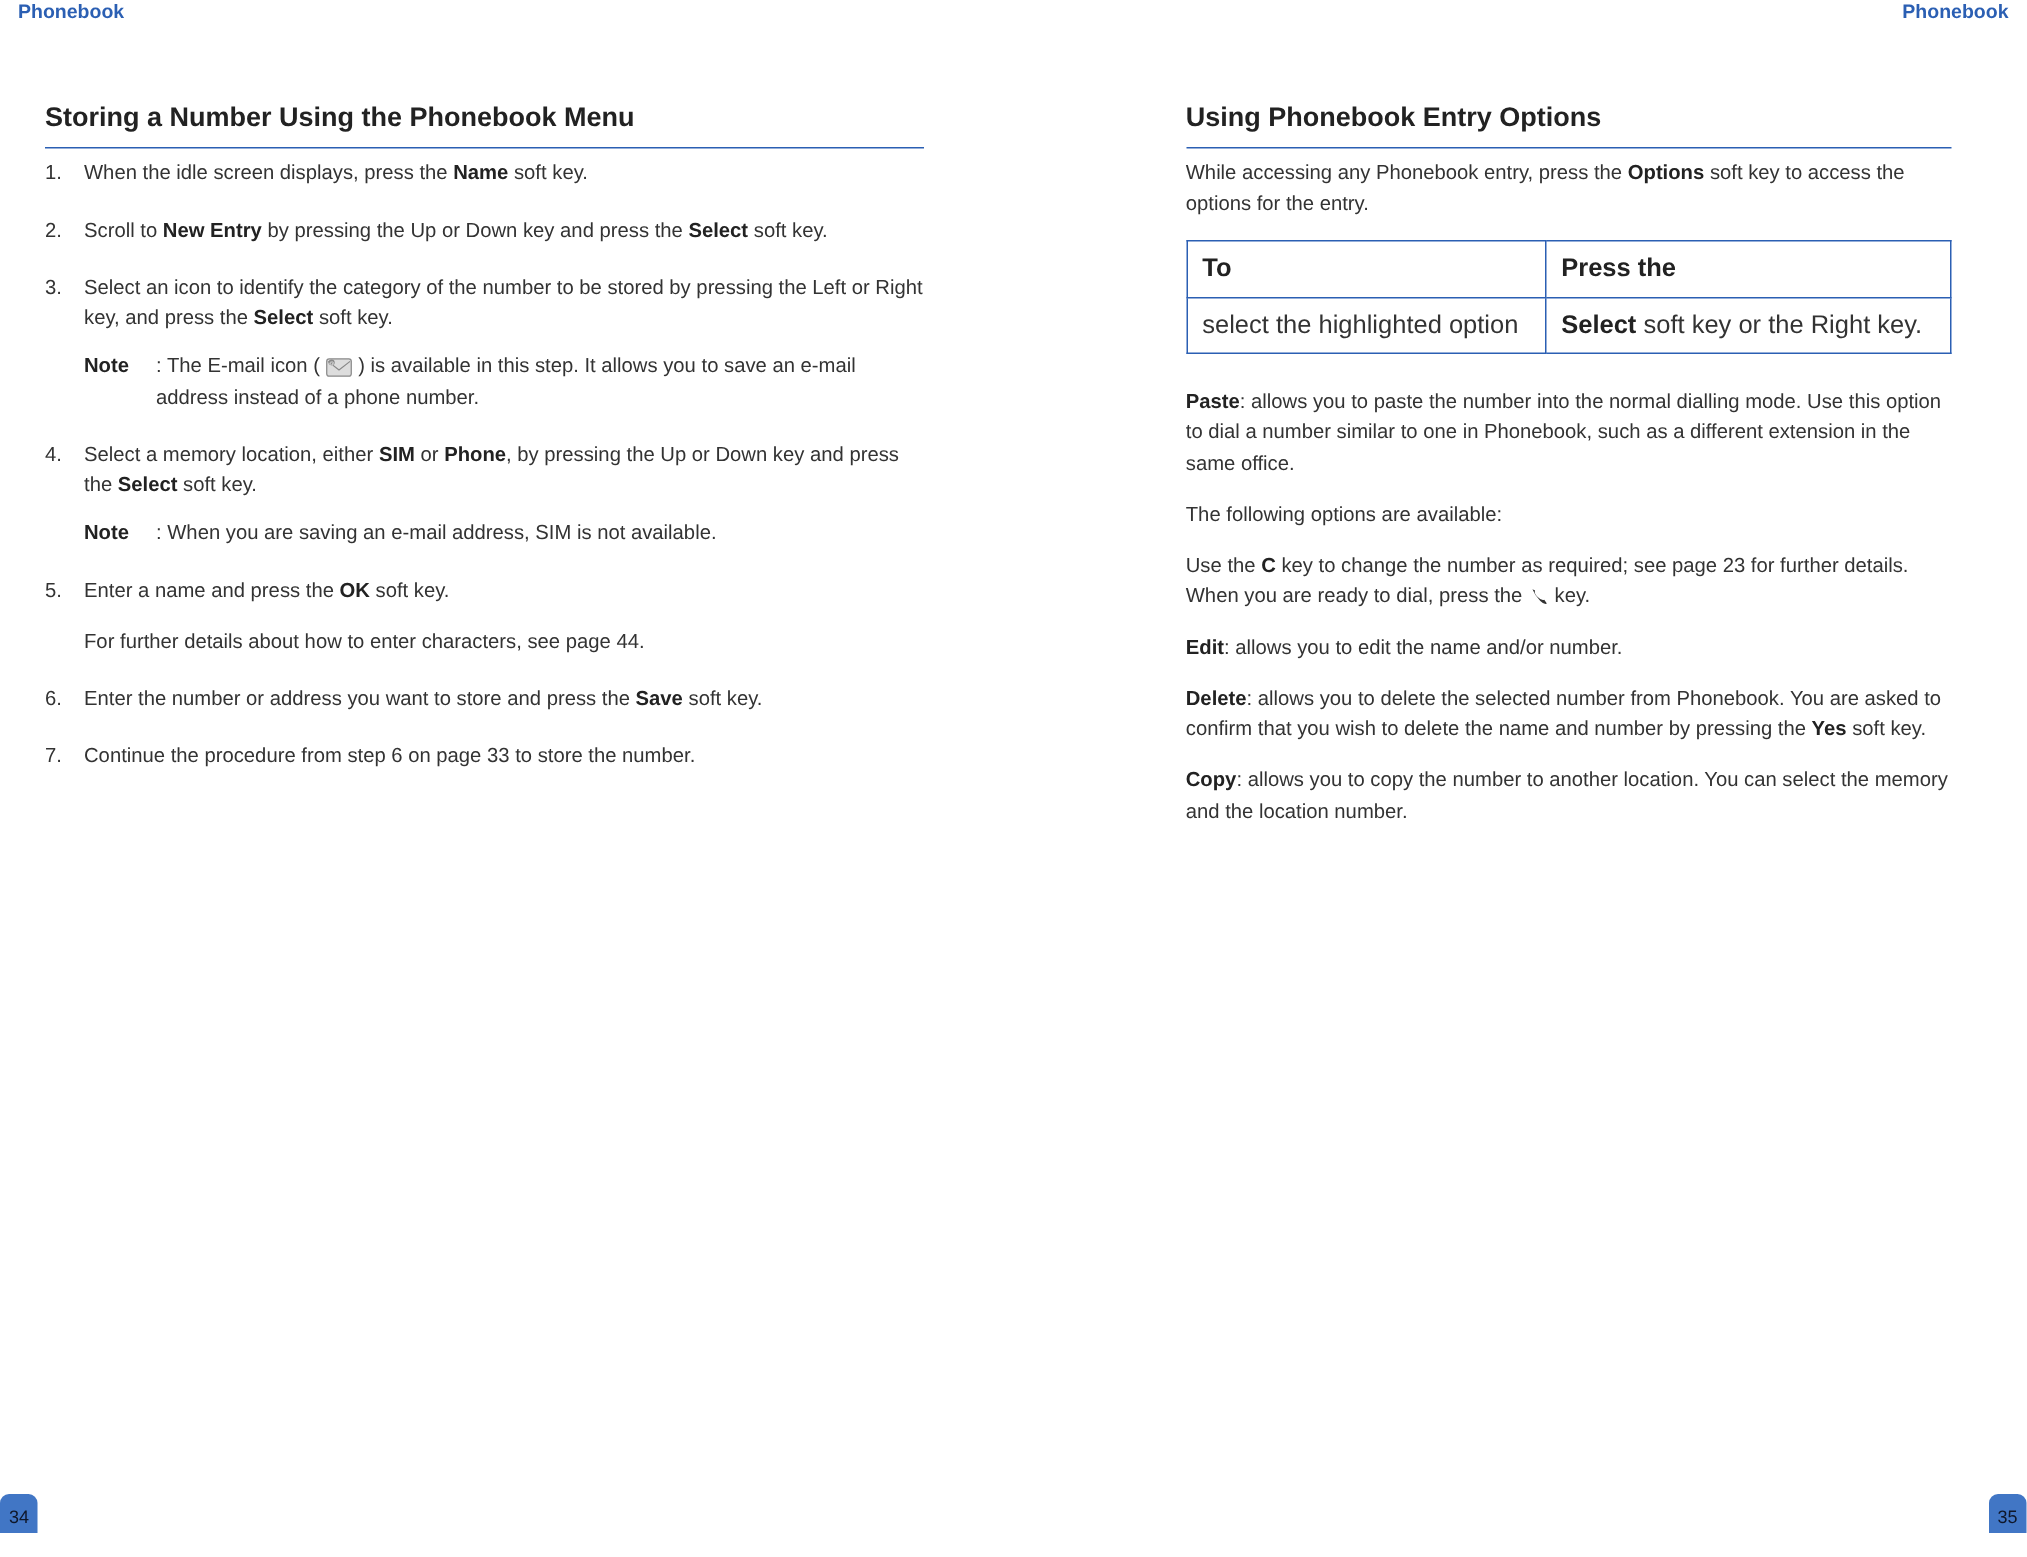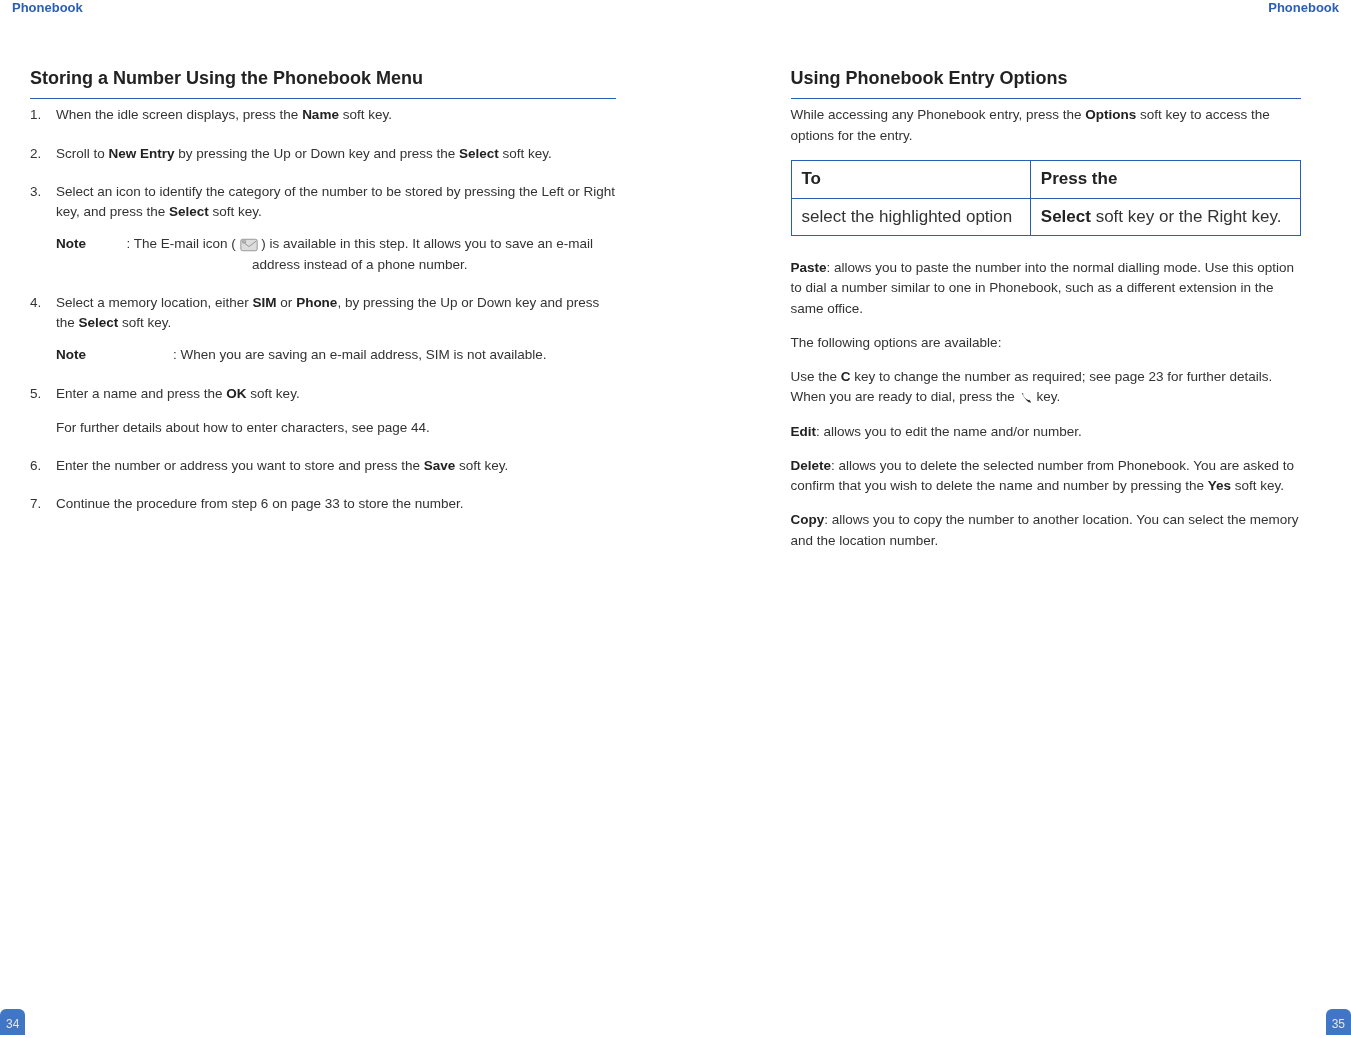--- a/index.html
+++ b/index.html
@@ -38,23 +38,23 @@
 
     .page-content {
       padding: 55px 60px 0 30px;
     }
     .page-right .page-content {
       padding: 55px 50px 0 115px;
     }
 
     .page-num-tab {
       position: absolute;
-      bottom: 3px;
+      bottom: 16px;
       background: #4176c5;
-      color: #e5e5e5;
+      color: #0f172a;
       font-size: 12px;
       padding: 8px 6px 4px 6px;
       border-radius: 6px 6px 0 0;
       min-width: 24px;
       text-align: center;
     }
     .page-left .page-num-tab { left: 0; }
     .page-right .page-num-tab { right: 0; margin-left: 44px; }
 
     h2.section-title {
@@ -93,21 +93,20 @@
       left: 0;
       top: 0;
     }
     .sub-note {
       padding-left: 0;
       margin-top: 12px;
     }
     .sub-note .note-body {
       display: block;
       padding-left: 48px;
-      text-align: center;
     }
     .note-label {
       float: left;
     }
     .sub-block {
       margin-top: 14px;
     }
 
     table.options {
       border-collapse: collapse;

